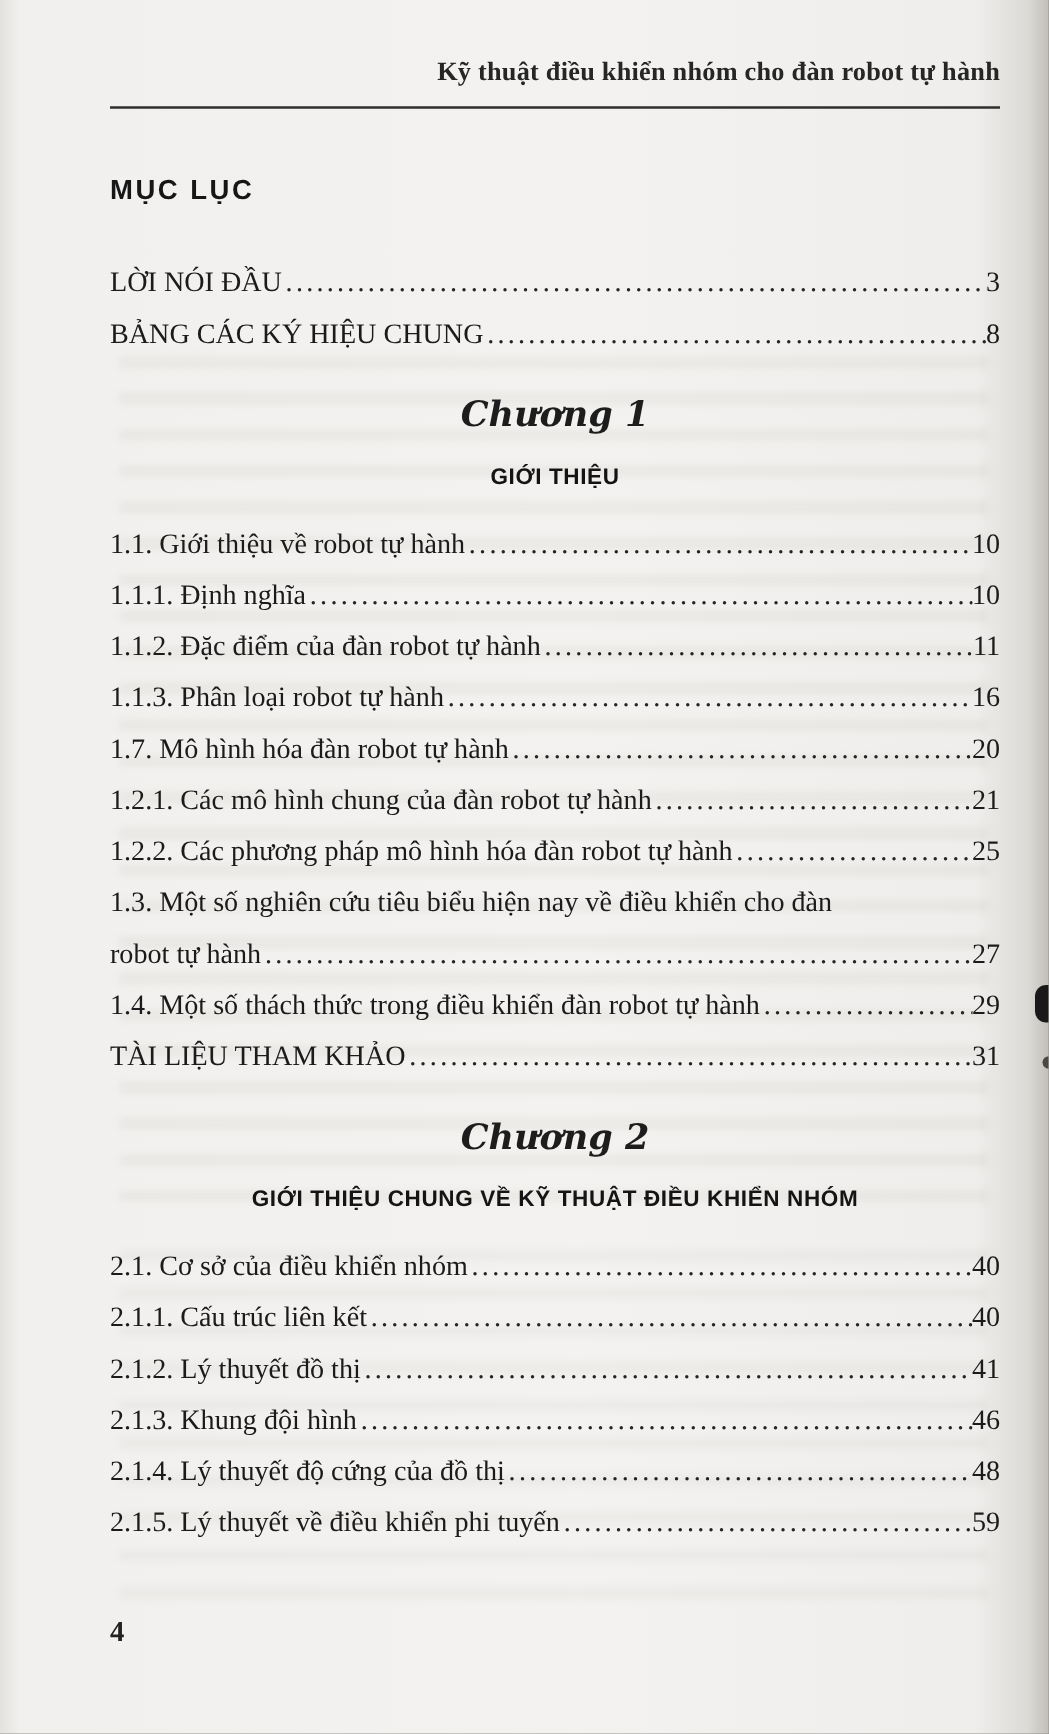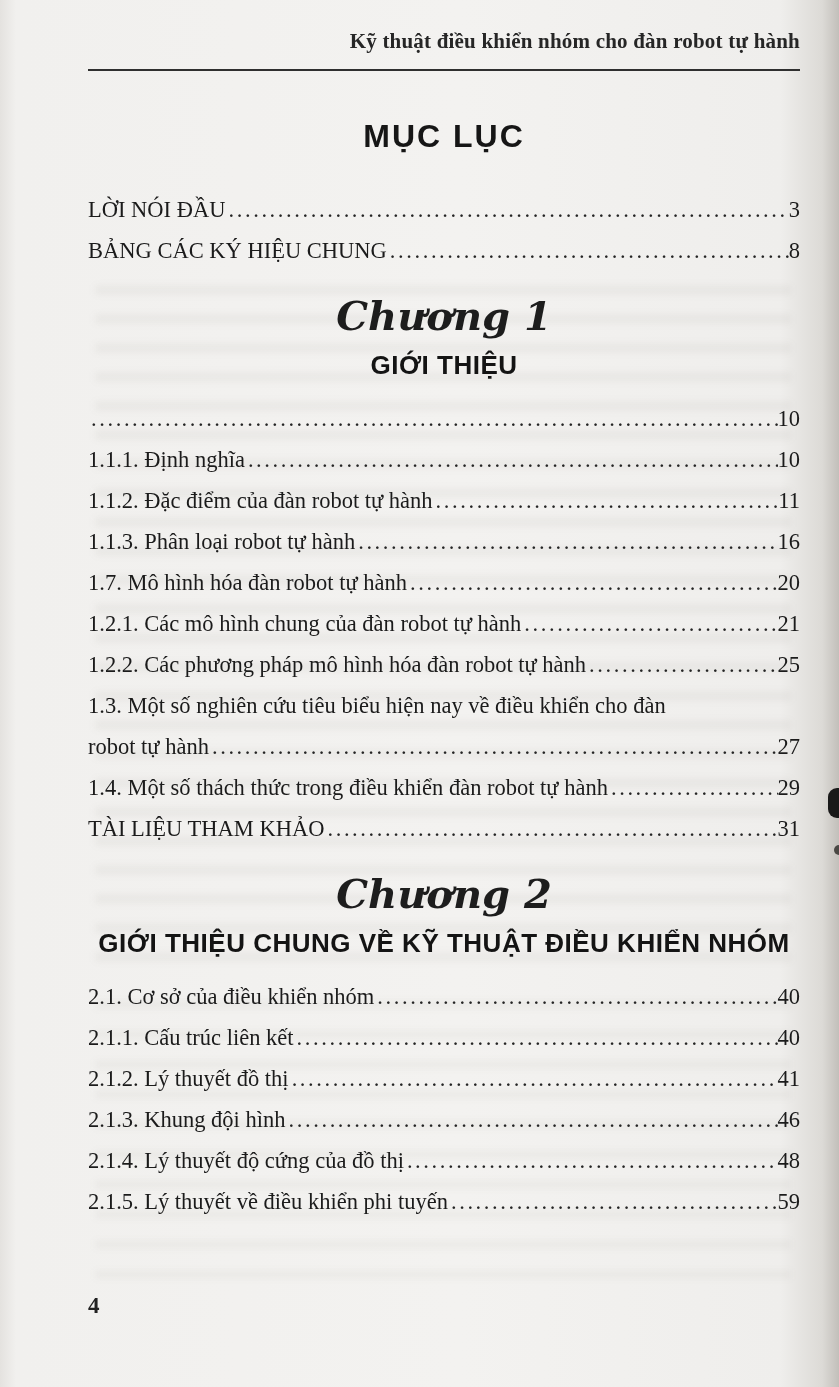--- a/index.html
+++ b/index.html
@@ -25,63 +25,63 @@
     pointer-events:none;
   }
   .smudge{
     position:absolute;right:0;top:788px;width:11px;height:30px;
     background:#191919;border-radius:9px 0 0 9px;
   }
   .smudge2{
     position:absolute;right:0;top:845px;width:5px;height:10px;
     background:#4a4844;border-radius:5px 0 0 5px;
   }
-  .content{position:absolute;left:88px;right:39px;top:28px;}
+  .content{position:absolute;left:88px;right:39px;top:44px;}
   .running-header{
     text-align:right;
     font-weight:bold;
     font-size:21px;line-height:27px;
     color:#262626;
     letter-spacing:.2px;
   }
   .rule{margin-top:14px;border-top:2.5px solid #2f2f2f;}
   .page-title{
     margin-top:48px;
-    text-align:center;
+    text-align:left;
     font-family:"Liberation Sans",sans-serif;
     font-weight:bold;
-    font-size:32px;line-height:34px;
+    font-size:22px;line-height:34px;
     letter-spacing:2px;
     color:#161616;
   }
   .toc{margin-top:36px;font-size:22.5px;}
   .row{display:flex;line-height:41px;}
   .lbl{white-space:nowrap;}
   .leader{
     flex:1;overflow:hidden;white-space:nowrap;
     padding:0 3px;letter-spacing:2.6px;color:#242424;
   }
   .leader::after{
     content:"...................................................................................................................................................................";
   }
   .pg{white-space:nowrap;}
   .row2 .line1{line-height:41px;white-space:nowrap;}
   .script{
     text-align:center;
     font-family:"DejaVu Serif",serif;
     font-style:italic;font-weight:600;
-    font-size:40px;line-height:40px;
+    font-size:28px;line-height:40px;
     margin:25px 0 8px;
     color:#1d1d1d;
   }
   .heading{
     text-align:center;
     font-family:"Liberation Sans",sans-serif;
     font-weight:bold;
-    font-size:26px;line-height:34px;
+    font-size:18px;line-height:34px;
     letter-spacing:.5px;
     margin:12px 0 16px;
     color:#141414;
   }
   .footer-num{
     position:absolute;left:88px;top:1293px;
     font-size:23px;font-weight:bold;color:#222;
   }
 </style>
 </head>
@@ -104,20 +104,21 @@
           <span class="pg">3</span>
         </div>
         <div class="row">
           <span class="lbl">BẢNG CÁC KÝ HIỆU CHUNG</span>
           <span class="leader"></span>
           <span class="pg">8</span>
         </div>
         <div class="script">Chương 1</div>
         <div class="heading">GIỚI THIỆU</div>
         <div class="row">
+          <span class="lbl">1.1. Giới thiệu về robot tự hành</span>
           <span class="leader"></span>
           <span class="pg">10</span>
         </div>
         <div class="row">
           <span class="lbl">1.1.1. Định nghĩa</span>
           <span class="leader"></span>
           <span class="pg">10</span>
         </div>
         <div class="row">
           <span class="lbl">1.1.2. Đặc điểm của đàn robot tự hành</span>

